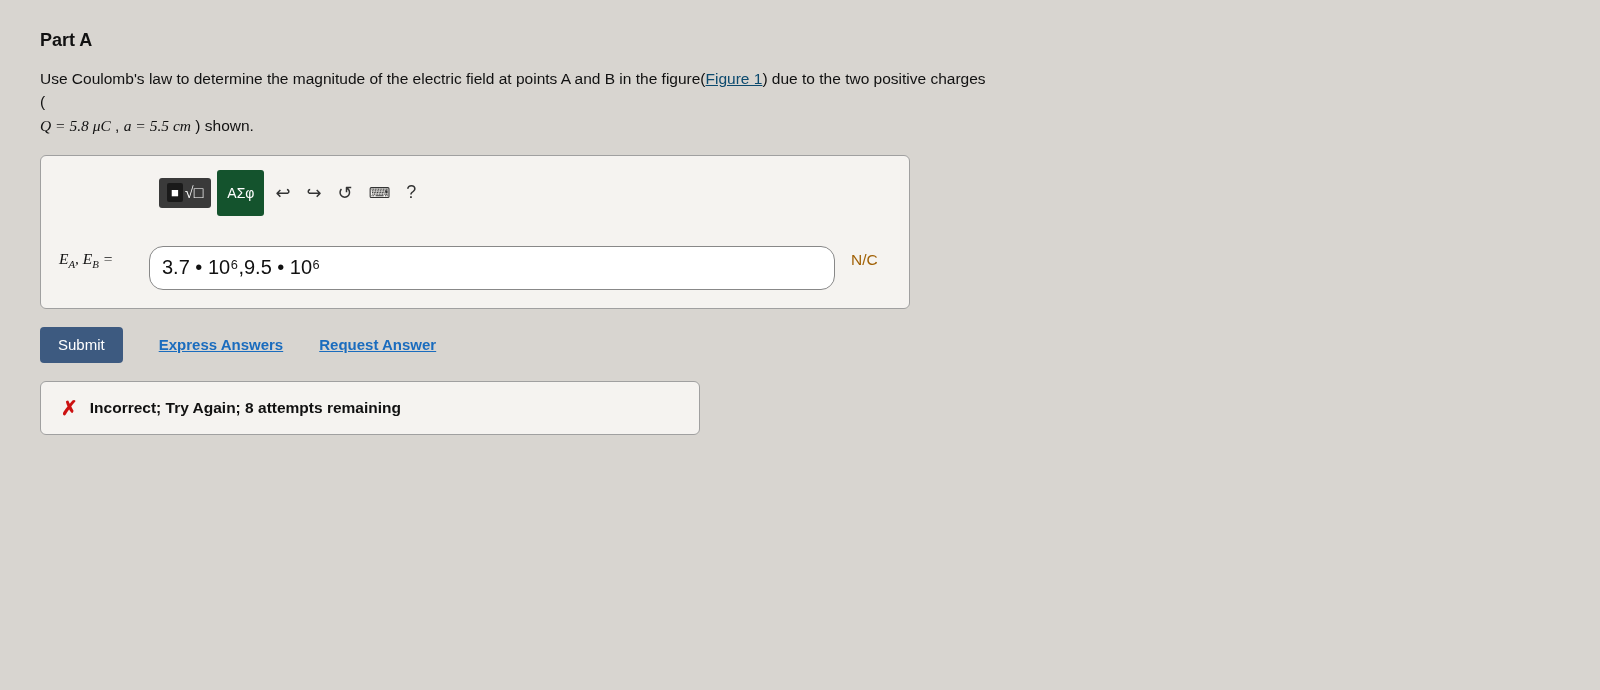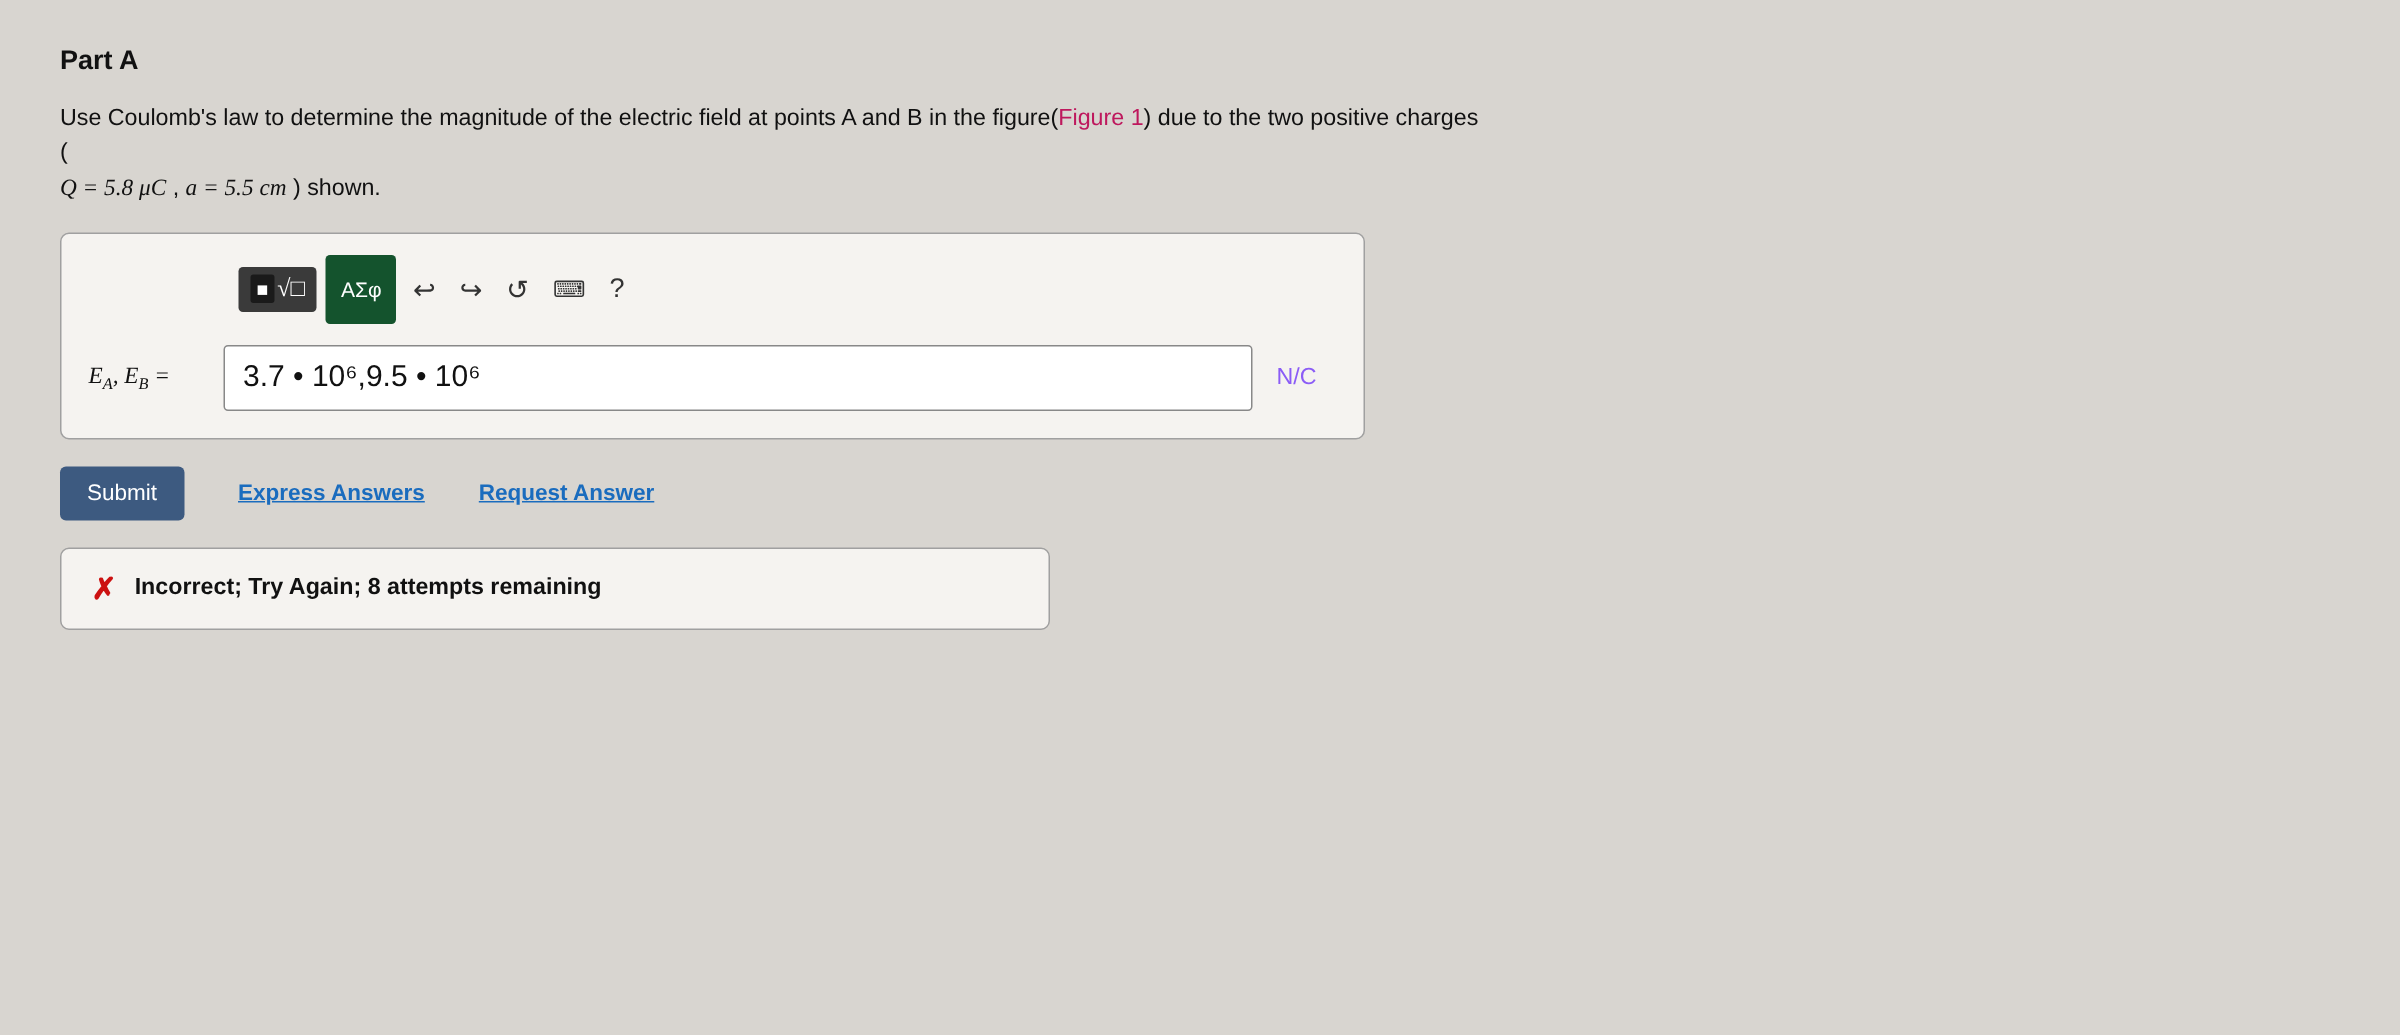--- a/index.html
+++ b/index.html
@@ -30,21 +30,22 @@
     }
 
     .question-text {
       font-size: 15.5px;
       line-height: 1.5;
       color: #111;
       margin-bottom: 18px;
     }
 
     .question-text .figure-link {
-      color: #be185d;
+      color: #0c4a6e;
+      text-decoration: underline;
     }
 
     .instruction-text {
       font-weight: bold;
       font-size: 15.5px;
       color: #111;
       margin-bottom: 14px;
     }
 
     .answer-box-container {
@@ -114,33 +115,34 @@
     .answer-label {
       font-size: 15.5px;
       color: #111;
       white-space: nowrap;
       font-style: italic;
       min-width: 90px;
     }
 
     .answer-input-field {
       border: 1.5px solid #888;
-      border-radius: 3px;
+      border-radius: 14px;
       background: #fff;
       padding: 8px 12px;
       font-size: 20px;
       flex: 1;
       height: 44px;
       color: #111;
       outline: none;
+      margin-top: 16px;
     }
 
     .unit-label {
       font-size: 15.5px;
-      color: #8b5cf6;
+      color: #a16207;
       min-width: 40px;
       margin-left: 16px;
     }
 
     .action-row {
       display: flex;
       align-items: center;
       gap: 36px;
       margin-bottom: 18px;
     }

